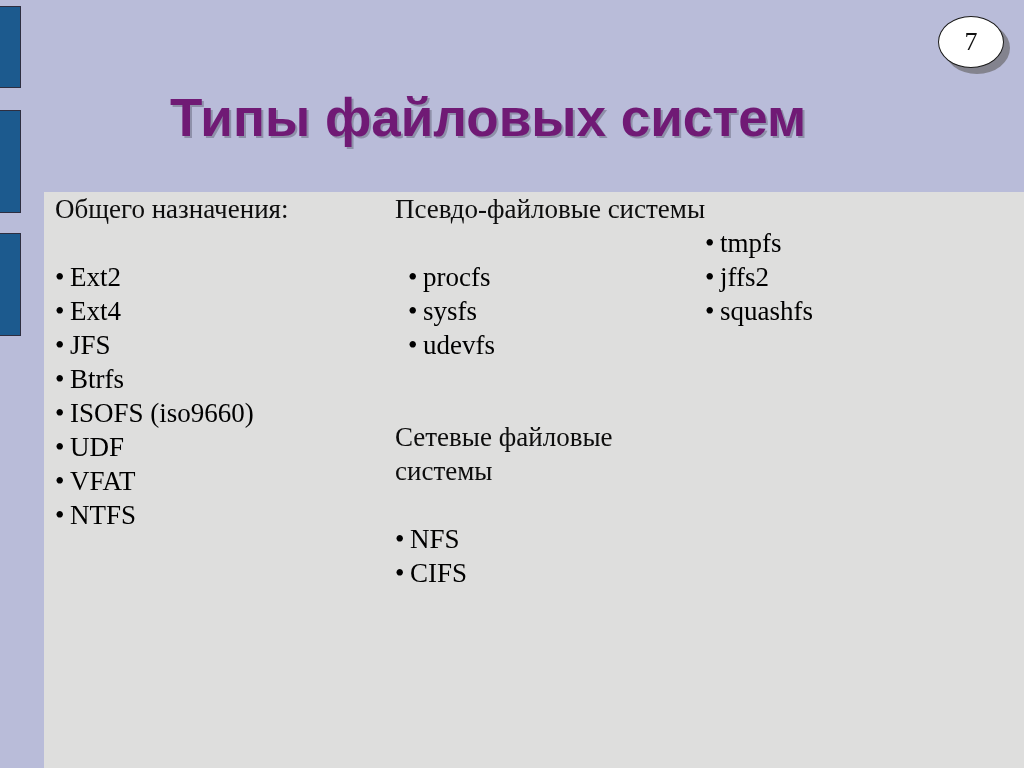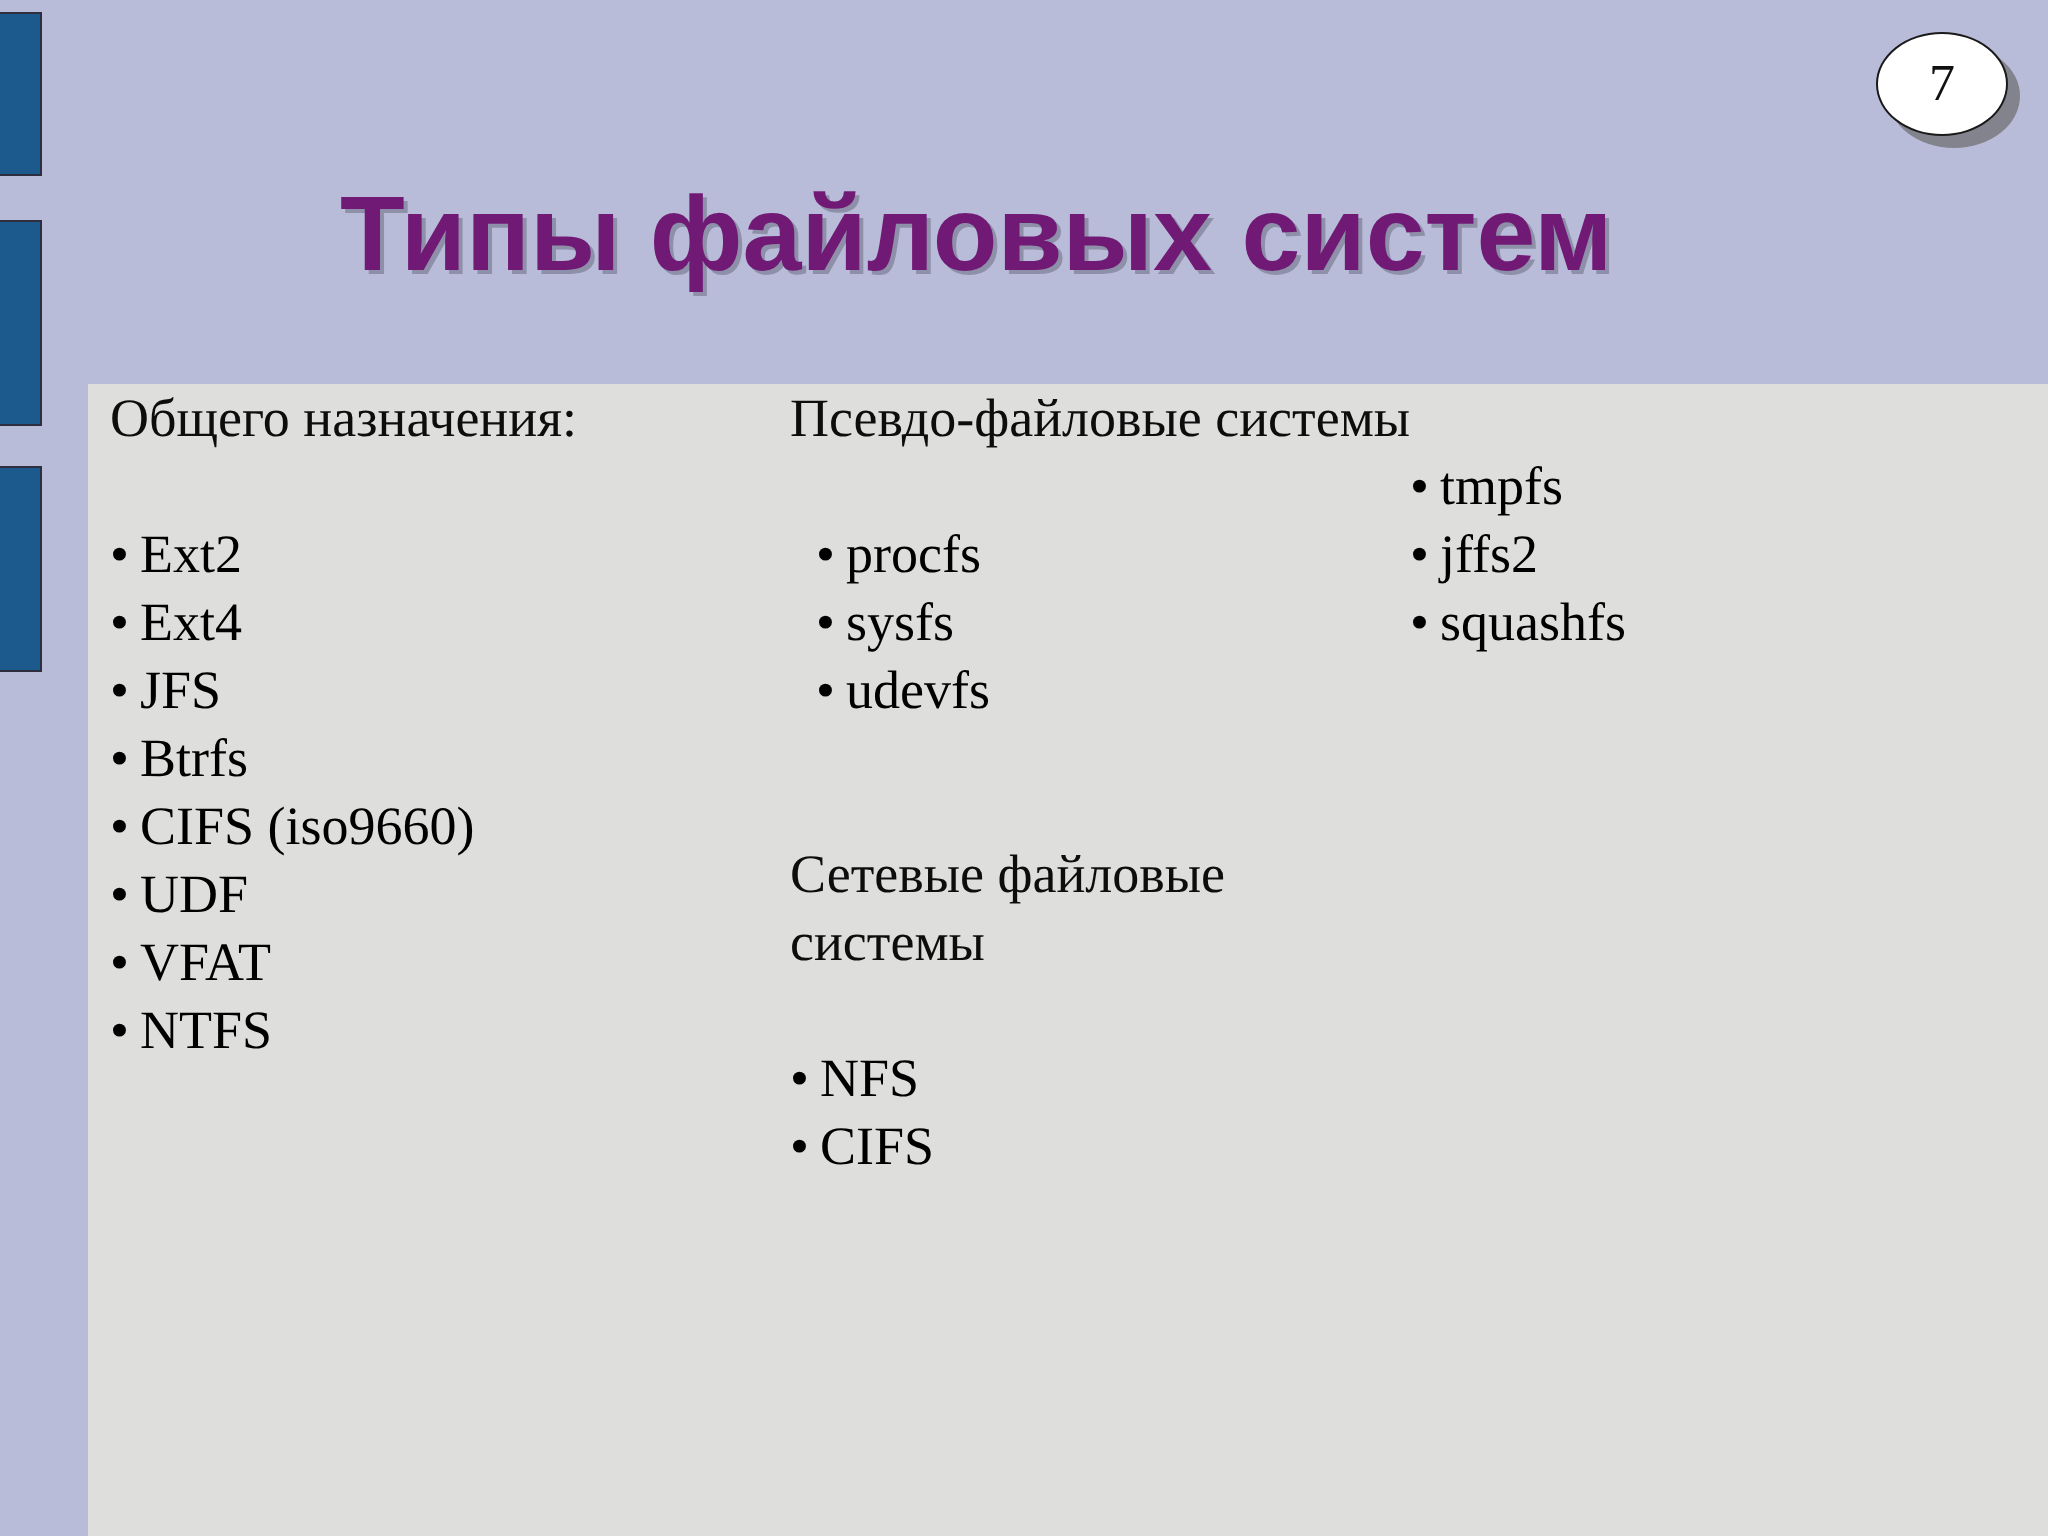--- a/index.html
+++ b/index.html
@@ -160,21 +160,21 @@
   <div class="content-panel">
 
     <div class="column col-1">
       <p class="heading">Общего назначения:</p>
       <div class="gap-md"></div>
       <ul class="bullet-list">
         <li>Ext2</li>
         <li>Ext4</li>
         <li>JFS</li>
         <li>Btrfs</li>
-        <li>CIFS (iso9660)</li>
+        <li>ISOFS (iso9660)</li>
         <li>UDF</li>
         <li>VFAT</li>
         <li>NTFS</li>
       </ul>
     </div>
 
     <div class="column col-2">
       <p class="heading">Псевдо-файловые системы</p>
       <div class="gap-md"></div>
       <ul class="bullet-list indent-1">

